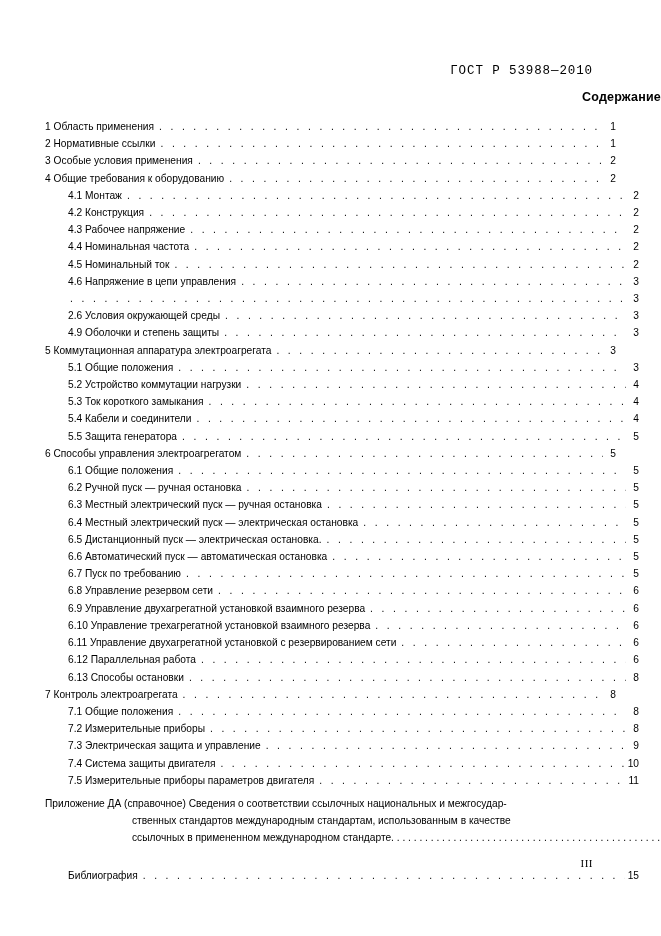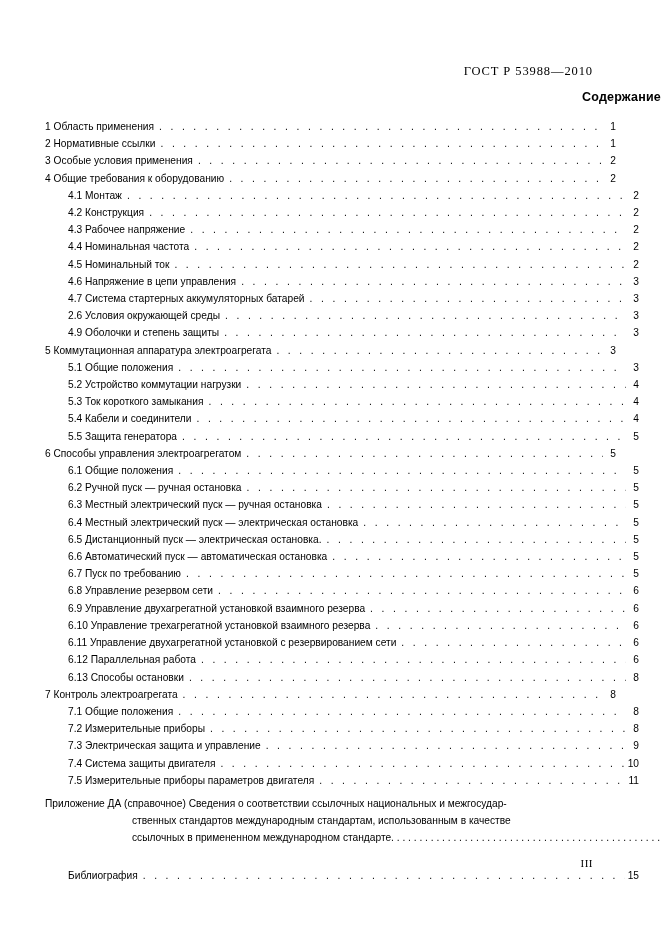--- a/index.html
+++ b/index.html
@@ -13,21 +13,21 @@
     height: 936px;
     background: #ffffff;
     font-family: "Liberation Serif", serif;
     color: #000000;
     overflow: hidden;
   }
   .header-std {
     position: absolute;
     top: 64px;
     right: 68px;
-    font-family: Liberation Serif, serif;
+    font-family: Liberation Mono, monospace;
     font-size: 12.5px;
     letter-spacing: 0.9px;
     font-weight: 400;
   }
   .doc-title {
     position: absolute;
     top: 90px;
     left: 0;
     width: 661px;
     text-align: right;
@@ -155,21 +155,20 @@
           <span class="label">4.5  Номинальный ток</span>
           <span class="leader">. . . . . . . . . . . . . . . . . . . . . . . . . . . . . . . . . . . . . . . . . . . . . . . . . . . . . . . . . . . . . . . . . . . . . . . . . . . . . . . . . . . . . . . . . . . .</span>
           <span class="pagenum">2</span>
         </div>
         <div class="toc-row indent-2">
           <span class="label">4.6  Напряжение в цепи управления</span>
           <span class="leader">. . . . . . . . . . . . . . . . . . . . . . . . . . . . . . . . . . . . . . . . . . . . . . . . . . . . . . . . . . . . . . . . . . . . . . . . . . . . . . . . . . . . . . . . . . . .</span>
           <span class="pagenum">3</span>
         </div>
         <div class="toc-row indent-2">
-          <span class="label">4.7  Система стартерных аккумуляторных батарей</span>
           <span class="leader">. . . . . . . . . . . . . . . . . . . . . . . . . . . . . . . . . . . . . . . . . . . . . . . . . . . . . . . . . . . . . . . . . . . . . . . . . . . . . . . . . . . . . . . . . . . .</span>
           <span class="pagenum">3</span>
         </div>
         <div class="toc-row indent-2">
           <span class="label">2.6  Условия окружающей среды</span>
           <span class="leader">. . . . . . . . . . . . . . . . . . . . . . . . . . . . . . . . . . . . . . . . . . . . . . . . . . . . . . . . . . . . . . . . . . . . . . . . . . . . . . . . . . . . . . . . . . . .</span>
           <span class="pagenum">3</span>
         </div>
         <div class="toc-row indent-2">
           <span class="label">4.9  Оболочки и степень защиты</span>

